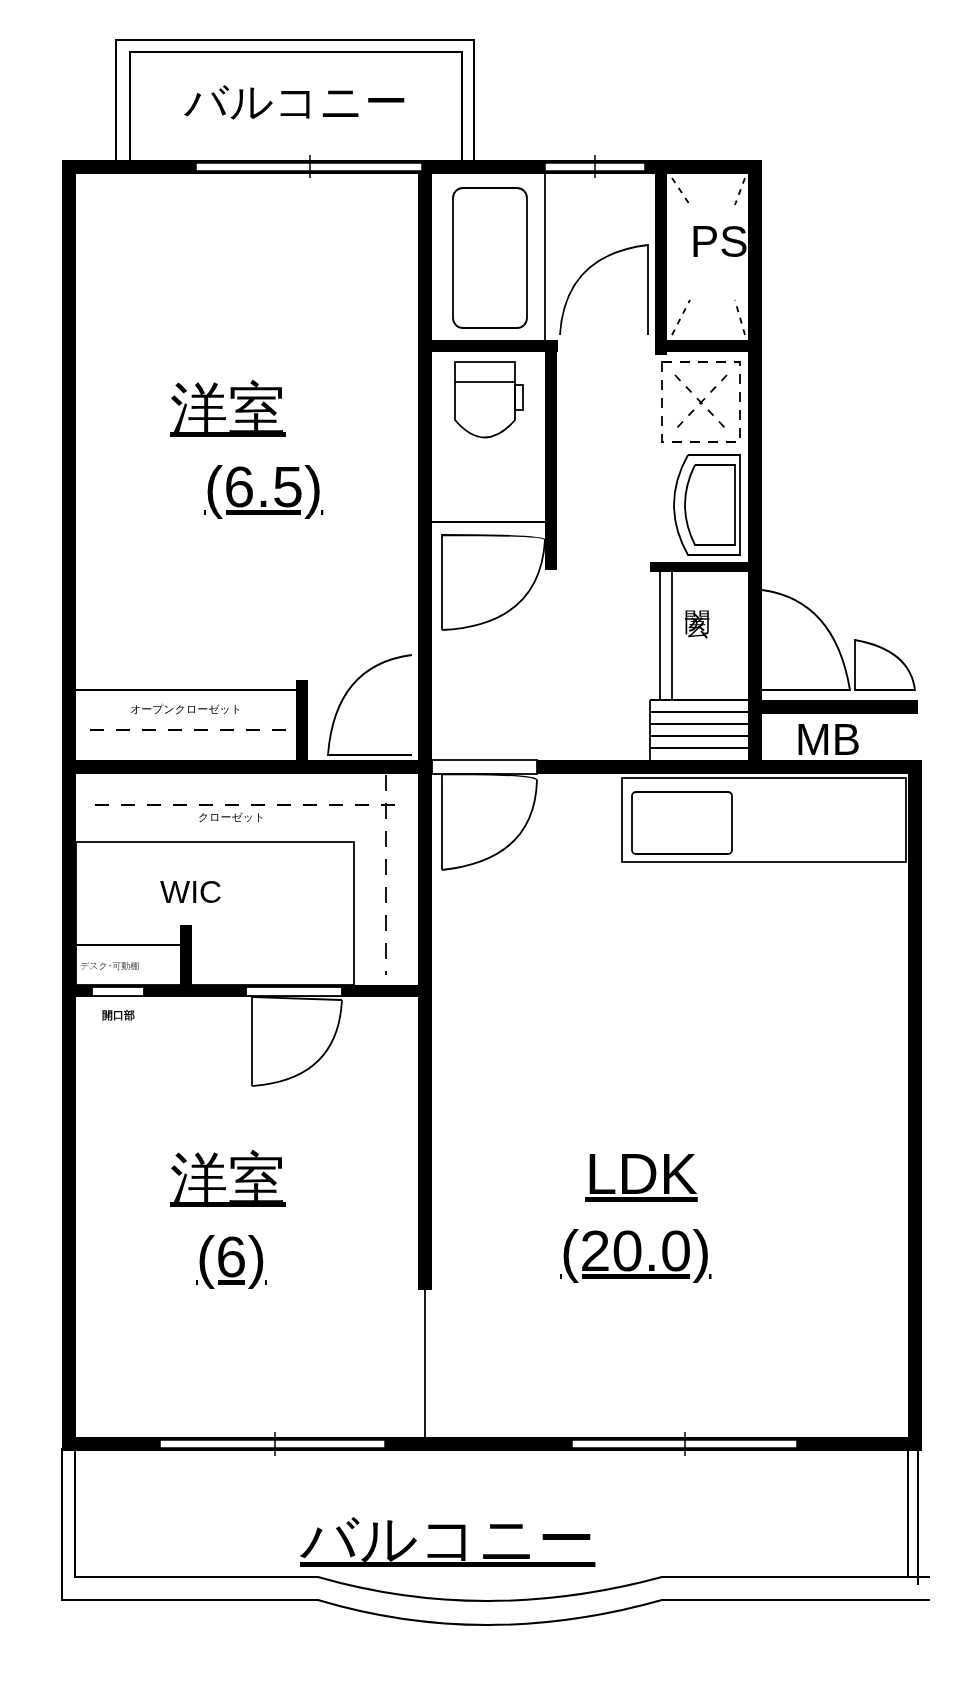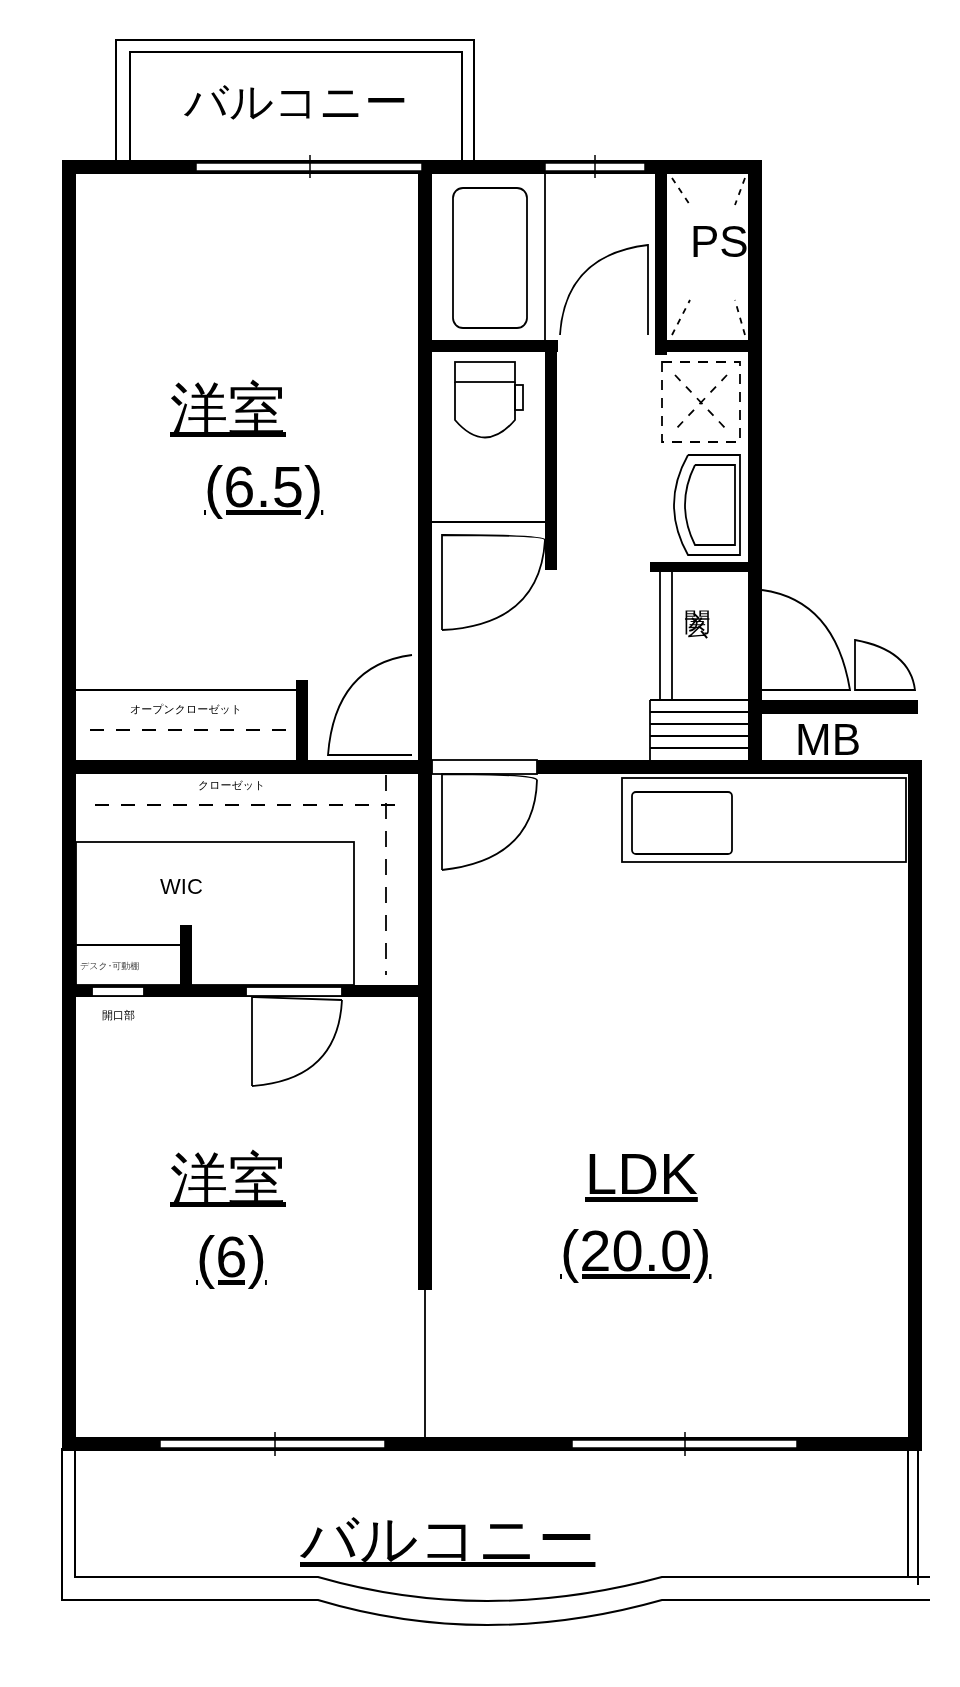--- a/index.html
+++ b/index.html
@@ -137,21 +137,21 @@
   </g>
 </svg>
 
 <div class="lbl mid" style="left:184px;top:80px;">バルコニー</div>
 <div class="lbl big" style="left:170px;top:380px;">洋室</div>
 <div class="lbl big" style="left:168px;top:458px;margin-left:36px;">(6.5)</div>
 <div class="lbl mid" style="left:690px;top:220px;width:36px;">PS</div>
 <div class="lbl mid vert" style="left:685px;top:590px;font-size:26px;">玄関</div>
 <div class="lbl mid" style="left:770px;top:718px;margin-left:25px;">MB</div>
 <div class="lbl sm" style="left:130px;top:704px;">オープンクローゼット</div>
-<div class="lbl sm" style="left:198px;top:780px;">クローゼット</div>
-<div class="lbl" style="left:160px;top:876px;font-size:22px;">WIC</div>
+<div class="lbl sm" style="left:198px;top:812px;">クローゼット</div>
+<div class="lbl" style="left:160px;top:876px;font-size:32px;">WIC</div>
 <div class="lbl sm" style="left:80px;top:962px;font-size:9px;color:#444;">デスク･可動棚</div>
-<div class="lbl sm" style="left:102px;top:1010px;font-weight:normal;">開口部</div>
+<div class="lbl sm" style="left:102px;top:1010px;font-weight:bold;">開口部</div>
 <div class="lbl big" style="left:170px;top:1150px;">洋室</div>
 <div class="lbl big" style="left:196px;top:1228px;">(6)</div>
 <div class="lbl big" style="left:585px;top:1145px;">LDK</div>
 <div class="lbl big" style="left:560px;top:1222px;">(20.0)</div>
 <div class="lbl big" style="left:300px;top:1510px;">バルコニー</div>
 
 </body></html>

